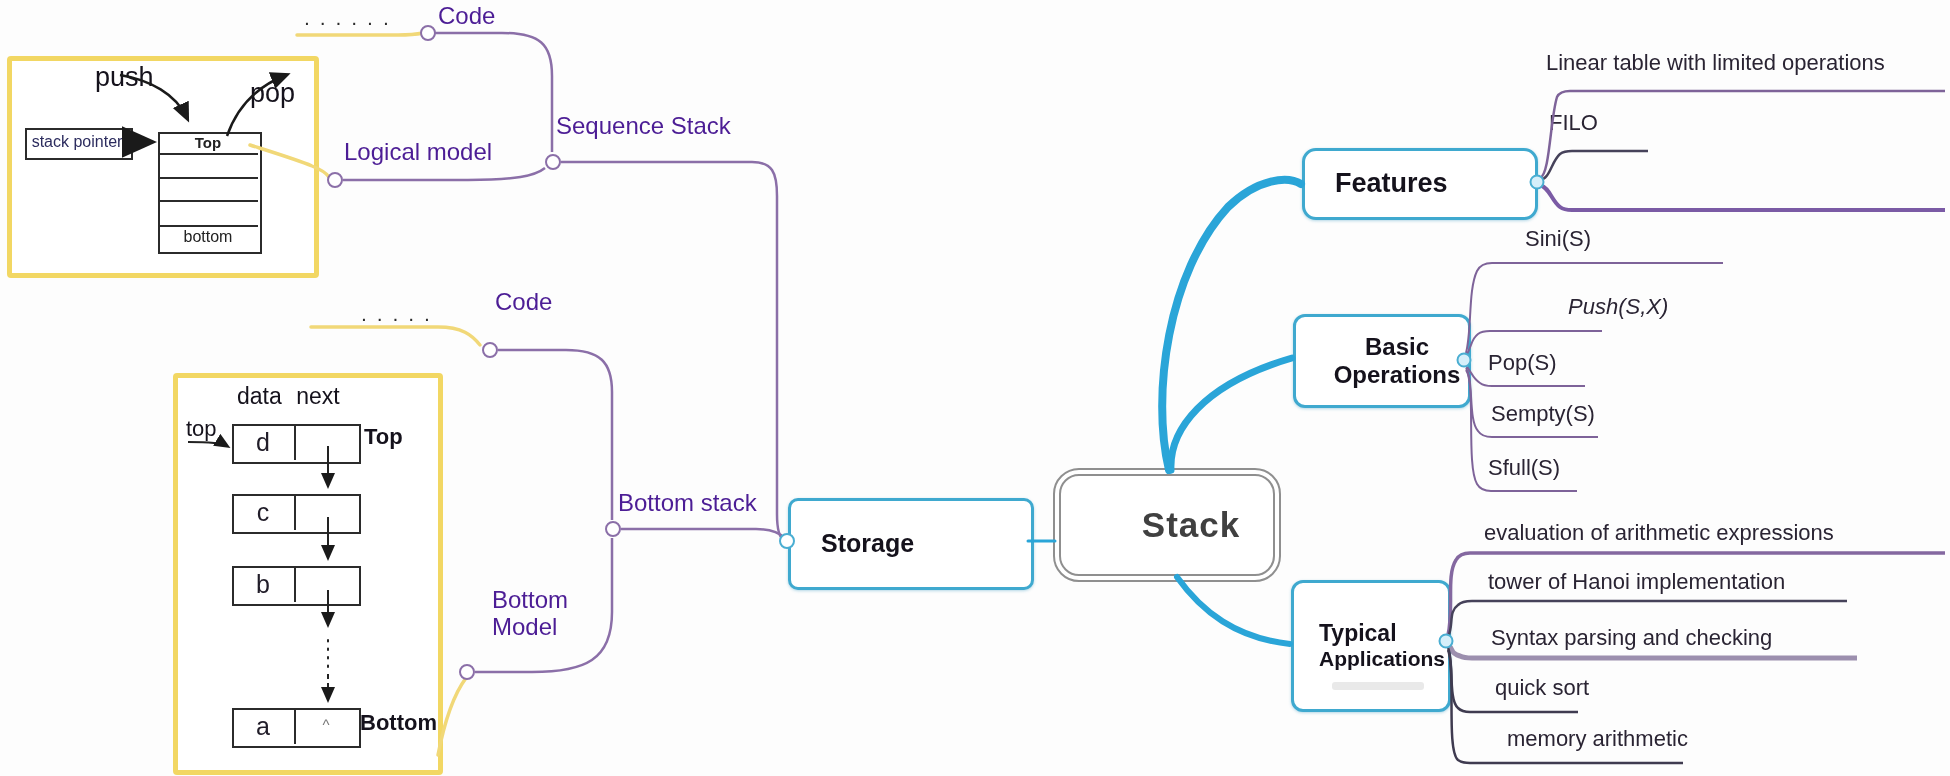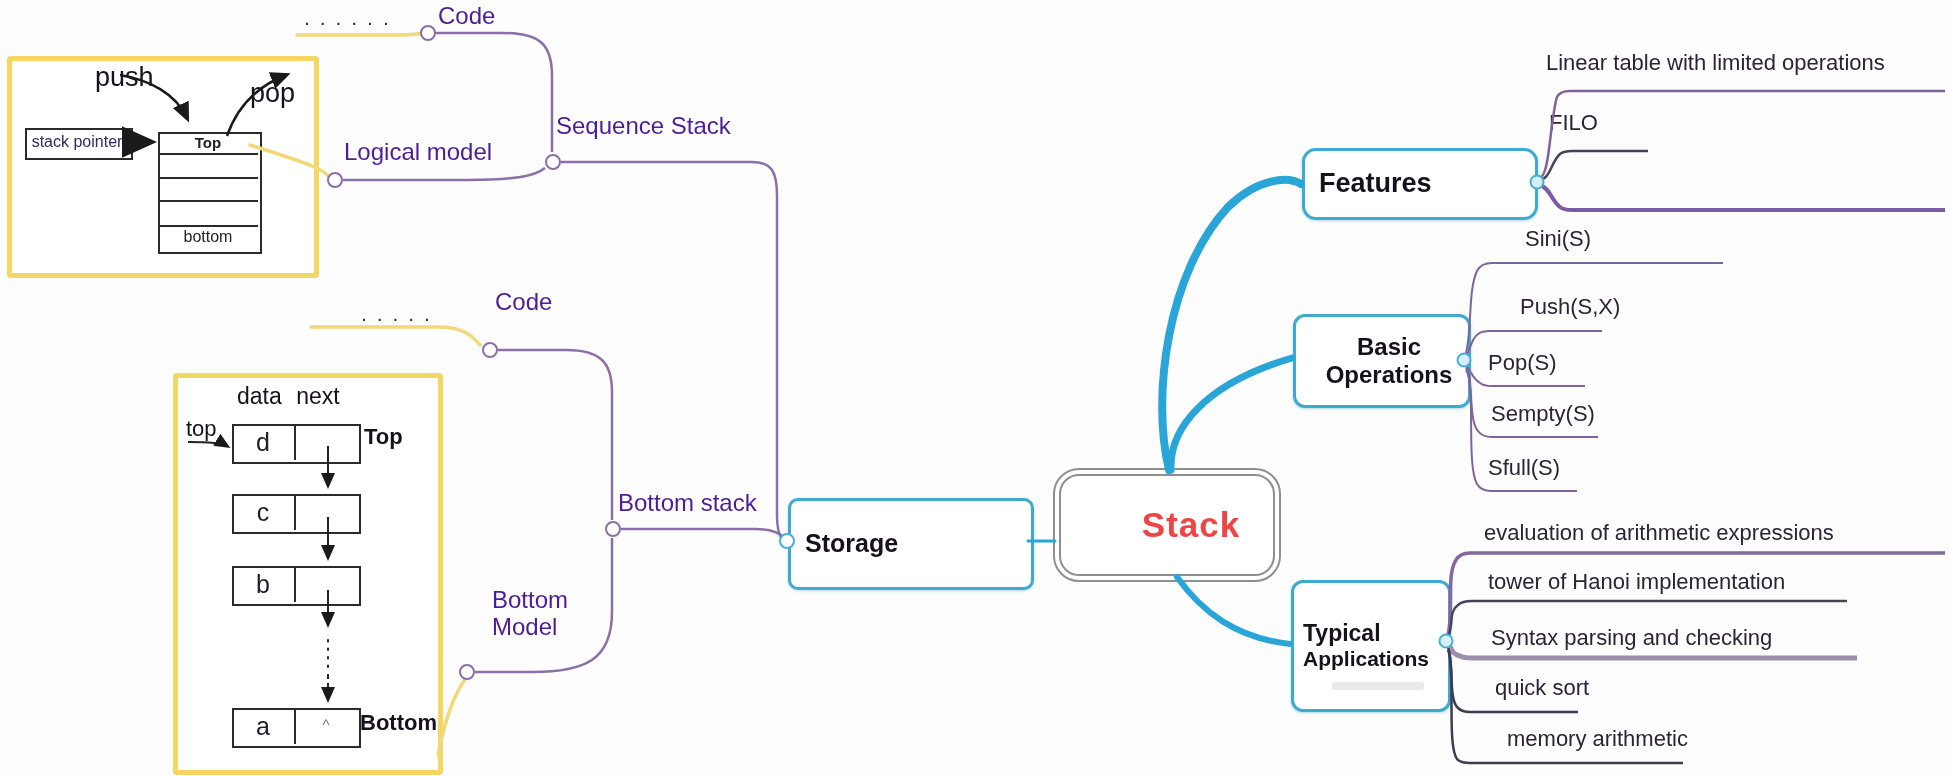--- a/index.html
+++ b/index.html
@@ -10,31 +10,31 @@
   svg.wires { position:absolute; left:0; top:0; z-index:3; pointer-events:none; }
   .label { position:absolute; white-space:nowrap; color:#211d29; z-index:2; }
   .leaf  { font-size:22px; color:#2a2433; }
   .topiclabel { font-size:24px; color:#4c1d95; }
   .dots { font-size:14px; font-weight:bold; letter-spacing:4px; color:#2b2b2b; }
   .node {
     position:absolute; background:#ffffff; border:3px solid #3fa9cf; border-radius:12px;
     box-shadow:0 1px 3px rgba(90,170,205,.45); display:flex; flex-direction:column;
     justify-content:center; z-index:2;
   }
-  .node .nl { font-weight:bold; color:#15121c; line-height:1.18; padding-left:14px; }
+  .node .nl { font-weight:bold; color:#15121c; line-height:1.18; padding-left:14px;margin-left:16px; }
   .stack-outer {
     position:absolute; left:1053px; top:468px; width:224px; height:110px;
     border:2.5px solid #8f8f8f; border-radius:26px; background:#fff; z-index:2;
   }
   .stack-inner {
     position:absolute; left:4px; top:4px; right:4px; bottom:4px;
     border:2.5px solid #8f8f8f; border-radius:20px;
     display:flex; align-items:center; justify-content:center;
   }
-  .stack-inner span { font-weight:bold; font-size:35px; letter-spacing:1px; color:#ef4444;margin-left:48px; }
+  .stack-inner span { font-weight:bold; font-size:35px; letter-spacing:1px; color:#404040;margin-left:48px; }
   .ybox { position:absolute; border:5px solid #f2d763; border-radius:4px; background:#fff; z-index:1; }
   .blk  { position:absolute; border:2px solid #2b2b2b; background:transparent; z-index:2; }
   .hline{ position:absolute; height:2px; background:#2b2b2b; z-index:2; }
   .vline{ position:absolute; width:2px;  background:#2b2b2b; z-index:2; }
   .ctr  { text-align:center; }
   .smudge { position:absolute; left:1332px; top:682px; width:92px; height:8px;
             background:#c9c9c9; opacity:.4; border-radius:3px; z-index:2; }
 </style>
 </head>
 <body>
@@ -110,21 +110,21 @@
   <div class="node" style="left:1291px; top:580px; width:154px; height:126px;">
     <div class="nl" style="font-size:23px; padding-left:9px;">Typical</div>
     <div class="nl" style="font-size:21px; padding-left:9px;">Applications</div>
   </div>
   <div class="smudge"></div>
 
   <div class="label leaf" style="left:1546px; top:50px;">Linear table with limited operations</div>
   <div class="label leaf" style="left:1549px; top:110px;">FILO</div>
 
   <div class="label leaf" style="left:1488px; top:226px;margin-left:37px;">Sini(S)</div>
-  <div class="label leaf" style="left:1520px; top:294px;">Push(S,X)</div>
+  <div class="label leaf" style="left:1568px; top:294px;font-style:italic;">Push(S,X)</div>
   <div class="label leaf" style="left:1488px; top:350px;">Pop(S)</div>
   <div class="label leaf" style="left:1491px; top:401px;">Sempty(S)</div>
   <div class="label leaf" style="left:1488px; top:455px;">Sfull(S)</div>
 
   <div class="label leaf" style="left:1484px; top:520px;">evaluation of arithmetic expressions</div>
   <div class="label leaf" style="left:1488px; top:569px;">tower of Hanoi implementation</div>
   <div class="label leaf" style="left:1491px; top:625px;">Syntax parsing and checking</div>
   <div class="label leaf" style="left:1495px; top:675px;">quick sort</div>
   <div class="label leaf" style="left:1507px; top:726px;">memory arithmetic</div>
 

